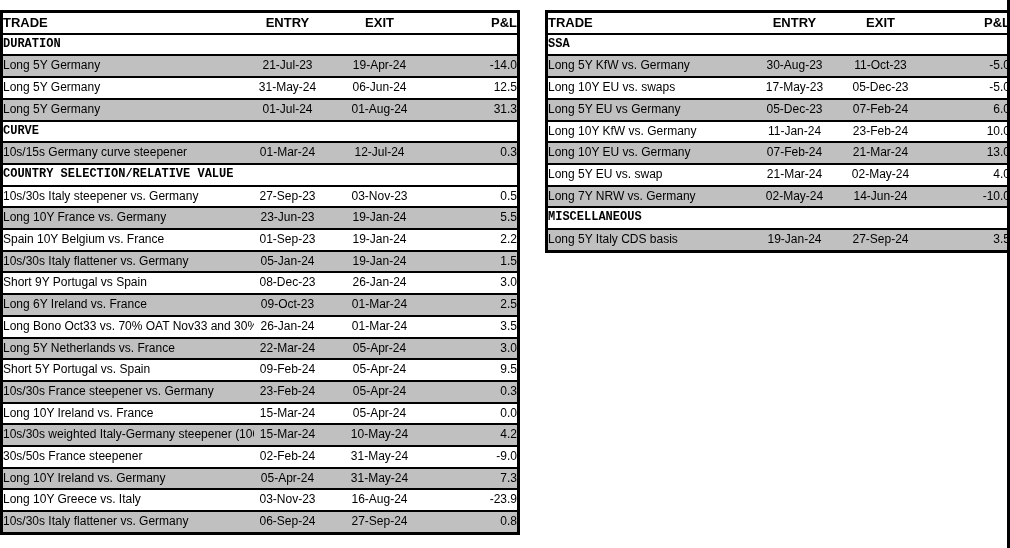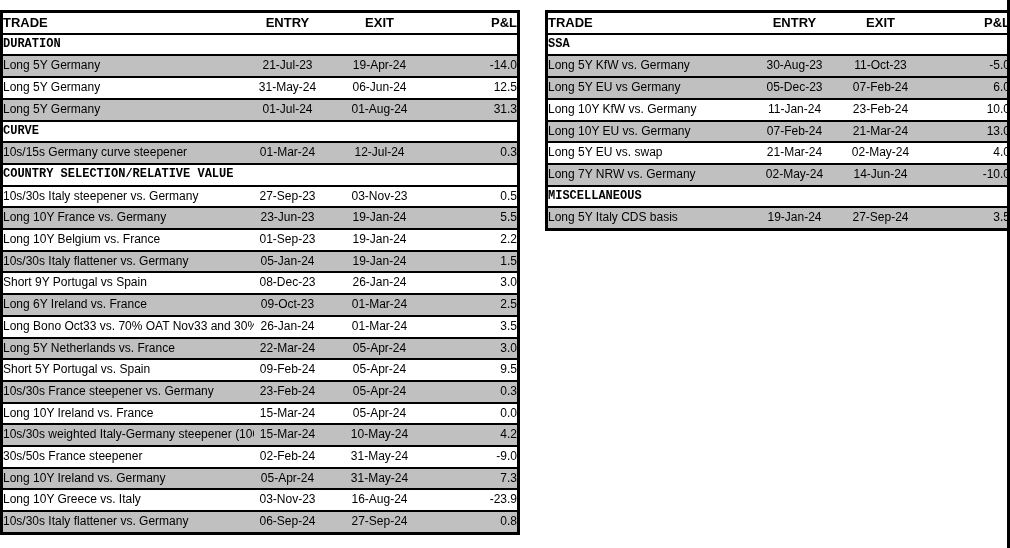--- a/index.html
+++ b/index.html
@@ -116,21 +116,21 @@
         <td class="c-exit">03-Nov-23</td>
         <td class="c-pnl">0.5</td>
       </tr>
       <tr class="shaded">
         <td class="c-trade">Long 10Y France vs. Germany</td>
         <td class="c-entry">23-Jun-23</td>
         <td class="c-exit">19-Jan-24</td>
         <td class="c-pnl">5.5</td>
       </tr>
       <tr>
-        <td class="c-trade">Long 10Y Belgium vs. France</td>
+        <td class="c-trade">Spain 10Y Belgium vs. France</td>
         <td class="c-entry">01-Sep-23</td>
         <td class="c-exit">19-Jan-24</td>
         <td class="c-pnl">2.2</td>
       </tr>
       <tr class="shaded">
         <td class="c-trade">10s/30s Italy flattener vs. Germany</td>
         <td class="c-entry">05-Jan-24</td>
         <td class="c-exit">19-Jan-24</td>
         <td class="c-pnl">1.5</td>
       </tr>
@@ -225,20 +225,26 @@
     </tr>
   <tr>
         <td colspan="4" class="section">SSA</td>
       </tr>
       <tr class="shaded">
         <td class="c-trade">Long 5Y KfW vs. Germany</td>
         <td class="c-entry">30-Aug-23</td>
         <td class="c-exit">11-Oct-23</td>
         <td class="c-pnl">-5.0</td>
       </tr>
+      <tr>
+        <td class="c-trade">Long 10Y EU vs. swaps</td>
+        <td class="c-entry">17-May-23</td>
+        <td class="c-exit">05-Dec-23</td>
+        <td class="c-pnl">-5.0</td>
+      </tr>
       <tr class="shaded">
         <td class="c-trade">Long 5Y EU vs Germany</td>
         <td class="c-entry">05-Dec-23</td>
         <td class="c-exit">07-Feb-24</td>
         <td class="c-pnl">6.0</td>
       </tr>
       <tr>
         <td class="c-trade">Long 10Y KfW vs. Germany</td>
         <td class="c-entry">11-Jan-24</td>
         <td class="c-exit">23-Feb-24</td>

